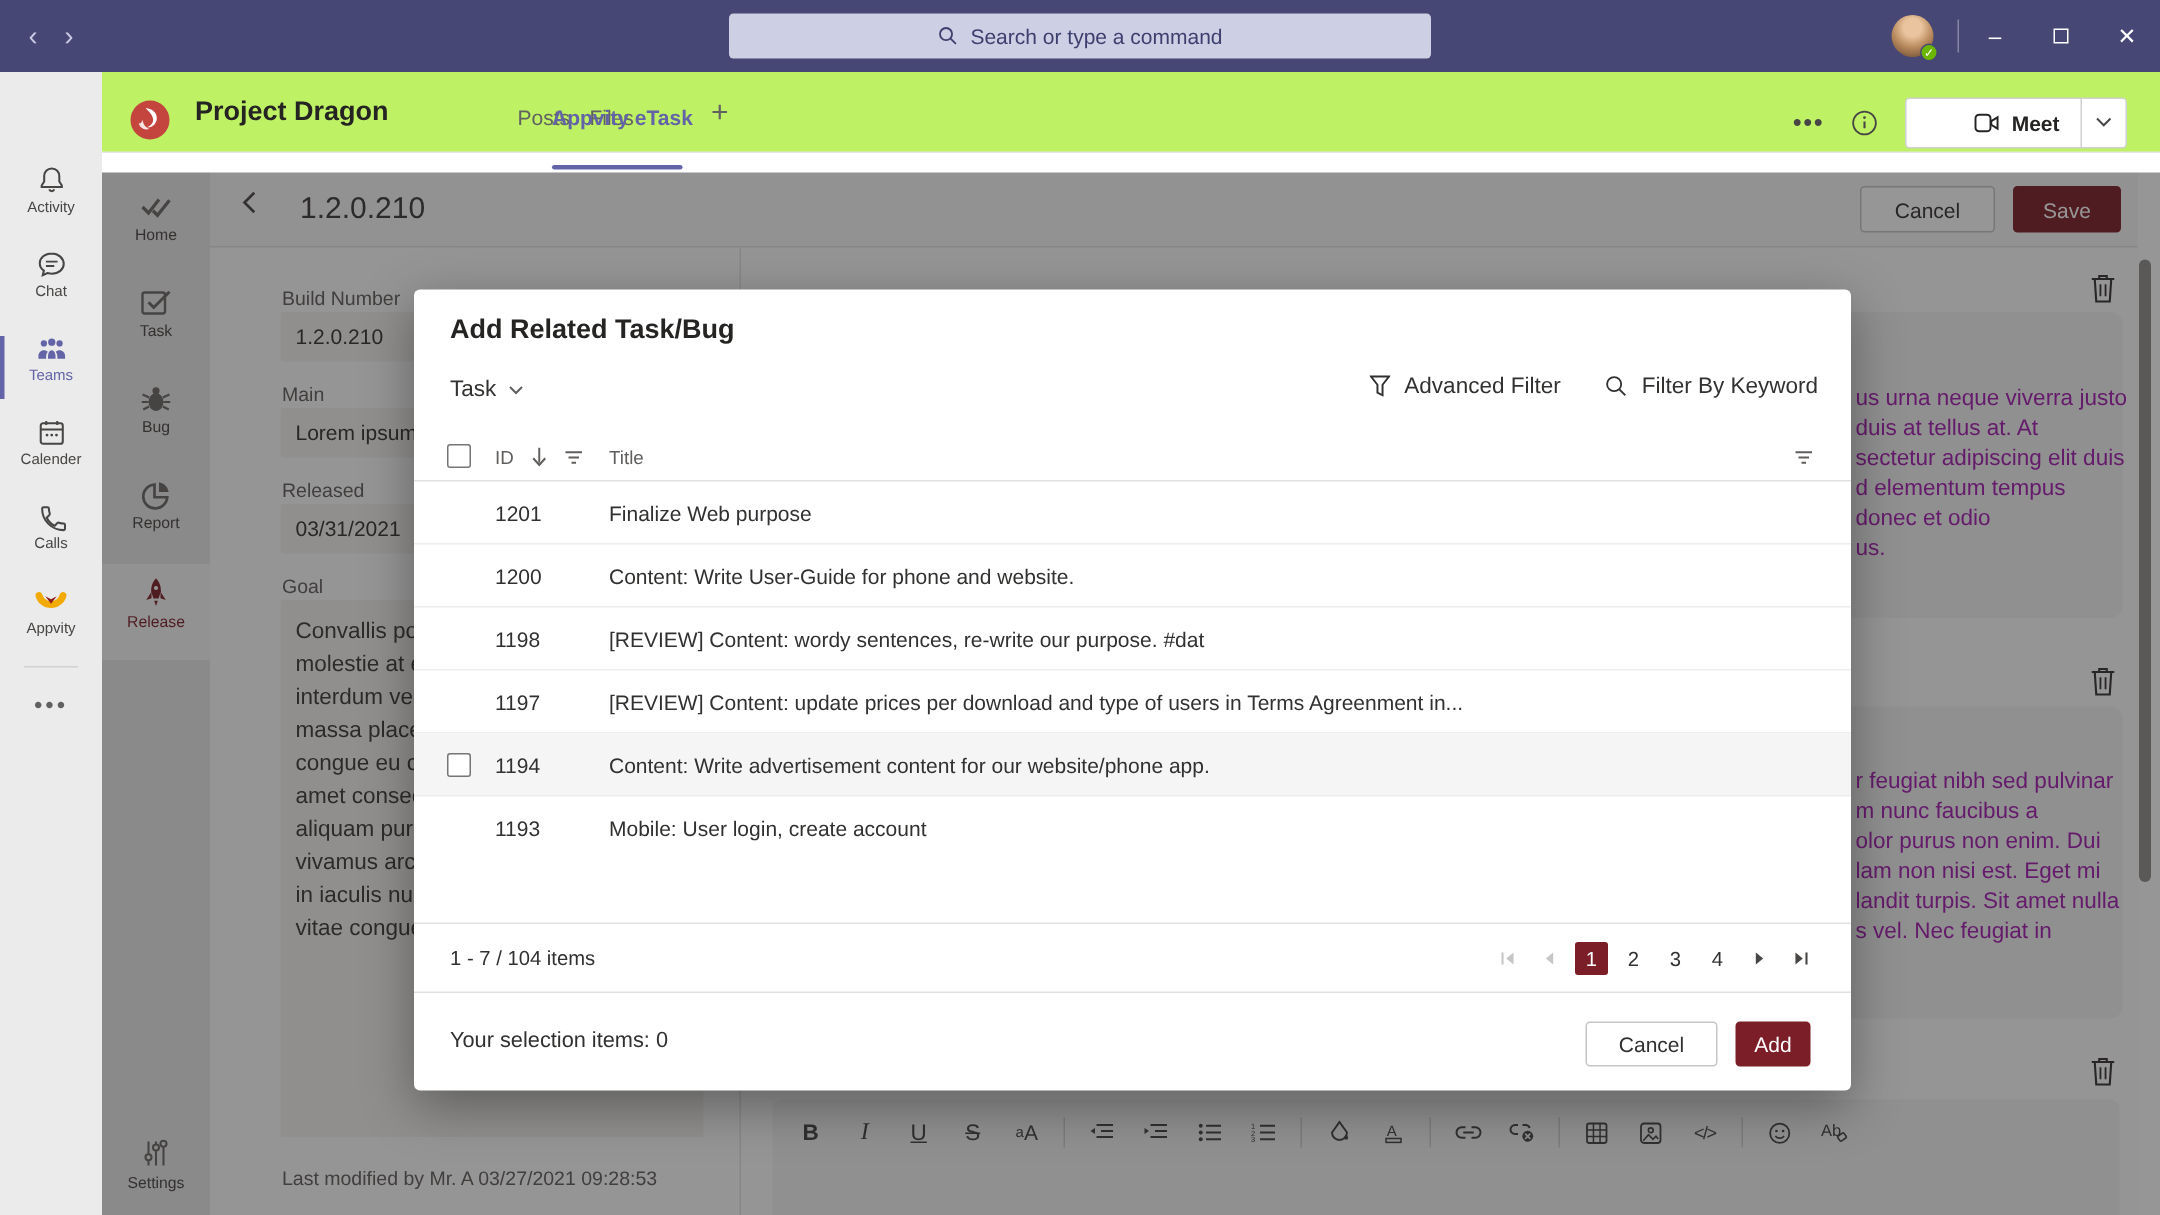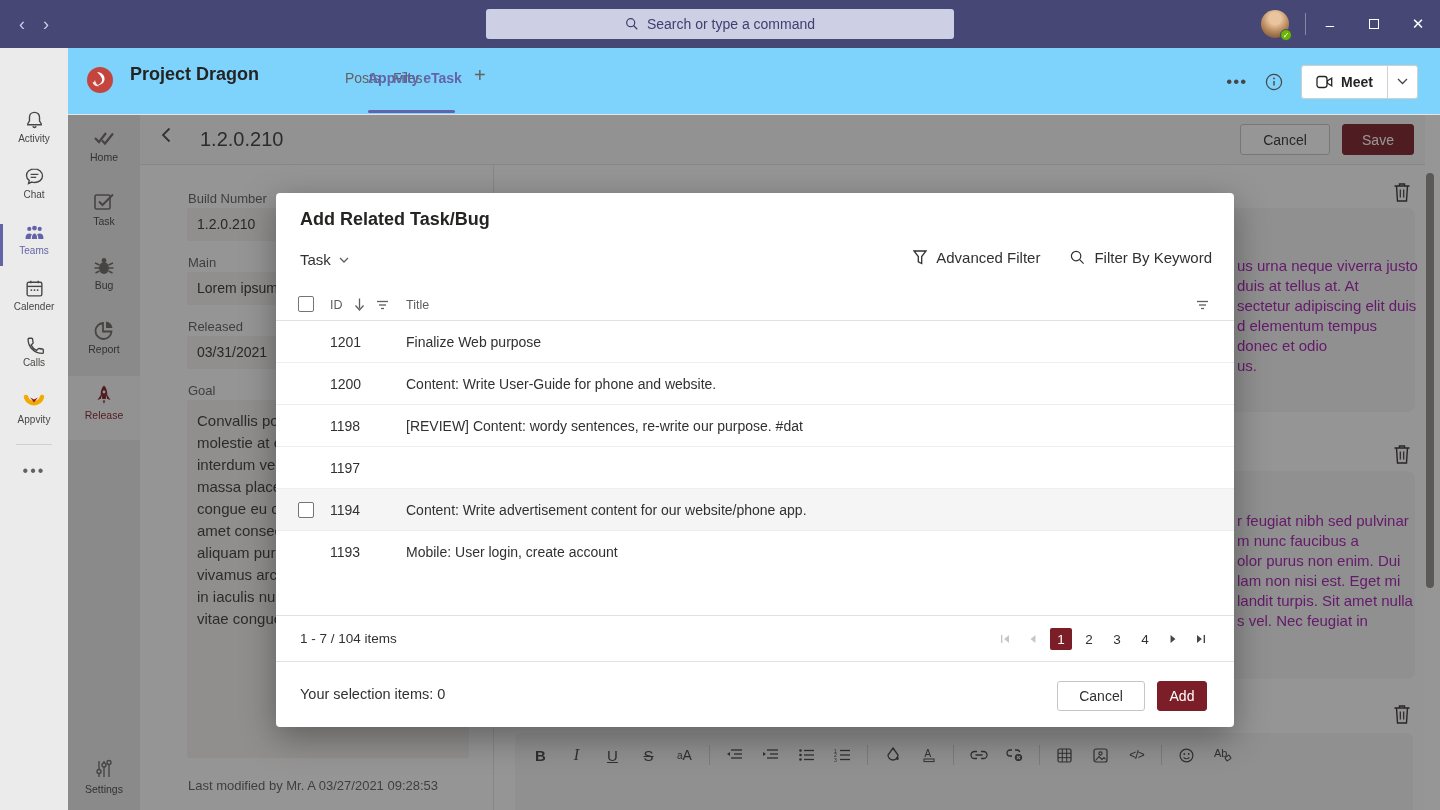--- a/index.html
+++ b/index.html
@@ -21,30 +21,30 @@
   .rail { position:absolute; left:0; top:48px; width:68px; height:762px; background:#ebebeb; z-index:60; }
   .rail-item { position:absolute; left:0; width:68px; text-align:center; color:#484644; }
   .rail-item .lbl { font-size:10px; margin-top:2px; display:block; }
   .rail-item svg { display:block; margin:0 auto; }
   .rail-item.sel { color:#6264a7; }
   .rail-selbar { position:absolute; left:0; top:176px; width:3px; height:42px; background:#6264a7; }
   .rail-divider { position:absolute; left:16px; top:396px; width:36px; height:1px; background:#d2d0ce; }
   .rail-dots { position:absolute; left:0; top:414px; width:68px; text-align:center; color:#616161; font-size:16px; letter-spacing:2px; }
 
   
-  .header { position:absolute; left:68px; top:48px; width:1372px; height:67px; background:#7dd3fc; border-bottom:1px solid #e6e5e4; z-index:60; }
+  .header { position:absolute; left:68px; top:48px; width:1372px; height:54px; background:#bef264; border-bottom:1px solid #e6e5e4; z-index:60; }
   .team-logo { position:absolute; left:18px; top:18px; width:28px; height:28px; }
   .team-name { position:absolute; left:62px; top:16px; font-size:18px; font-weight:bold; color:#252423; }
   .tab { position:absolute; top:22px; font-size:14px; color:#616161; }
   .tab.active { color:#6264a7; font-weight:bold; }
   .tab-underline { position:absolute; left:300px; top:62px; width:87px; height:3px; background:#6264a7; border-radius:2px; }
   .tab-plus { position:absolute; left:406px; top:16px; font-size:20px; color:#616161; }
   .hdr-right { position:absolute; right:22px; top:0; height:67px; display:flex; align-items:center; gap:18px; }
   .hdr-dots { color:#484644; font-size:17px; letter-spacing:1px; }
-  .meet-btn { display:flex; align-items:center; height:34px; background:#fff; border:1px solid #d1d0cf; border-radius:3px; overflow:hidden; }
+  .meet-btn { display:flex; align-items:center; height:34px; background:#fff; border:1px solid #d1d0cf; border-radius:3px; overflow:hidden;padding-left:31px; }
   .meet-main { display:flex; align-items:center; gap:8px; padding:0 14px; font-size:14px; font-weight:bold; color:#252423; }
   .meet-sep { width:1px; height:34px; background:#d1d0cf; }
   .meet-chev { padding:0 9px; color:#484644; }
 
   
   .appnav { position:absolute; left:68px; top:115px; width:72px; height:695px; background:#e9e9e9; }
   .appnav-item { position:absolute; left:0; width:72px; text-align:center; color:#484644; }
   .appnav-item .lbl { font-size:10.5px; display:block; margin-top:3px; }
   .appnav-item svg { display:block; margin:0 auto; }
   .appnav-item.sel { color:#7b1e28; background:#f7f7f7; padding-top:8px; }
@@ -535,20 +535,21 @@
       <span class="rtitle">Content: Write User-Guide for phone and website.</span>
     </div>
     <div class="trow">
 
       <span class="rid">1198</span>
       <span class="rtitle">[REVIEW] Content: wordy sentences, re-write our purpose. #dat</span>
     </div>
     <div class="trow">
 
       <span class="rid">1197</span>
+      <span class="rtitle">[REVIEW] Content: update prices per download and type of users in Terms Agreenment in...</span>
     </div>
     <div class="trow hov">
       <span class="chk"></span>
       <span class="rid">1194</span>
       <span class="rtitle">Content: Write advertisement content for our website/phone app.</span>
     </div>
     <div class="trow">
 
       <span class="rid">1193</span>
       <span class="rtitle">Mobile: User login, create account</span>

